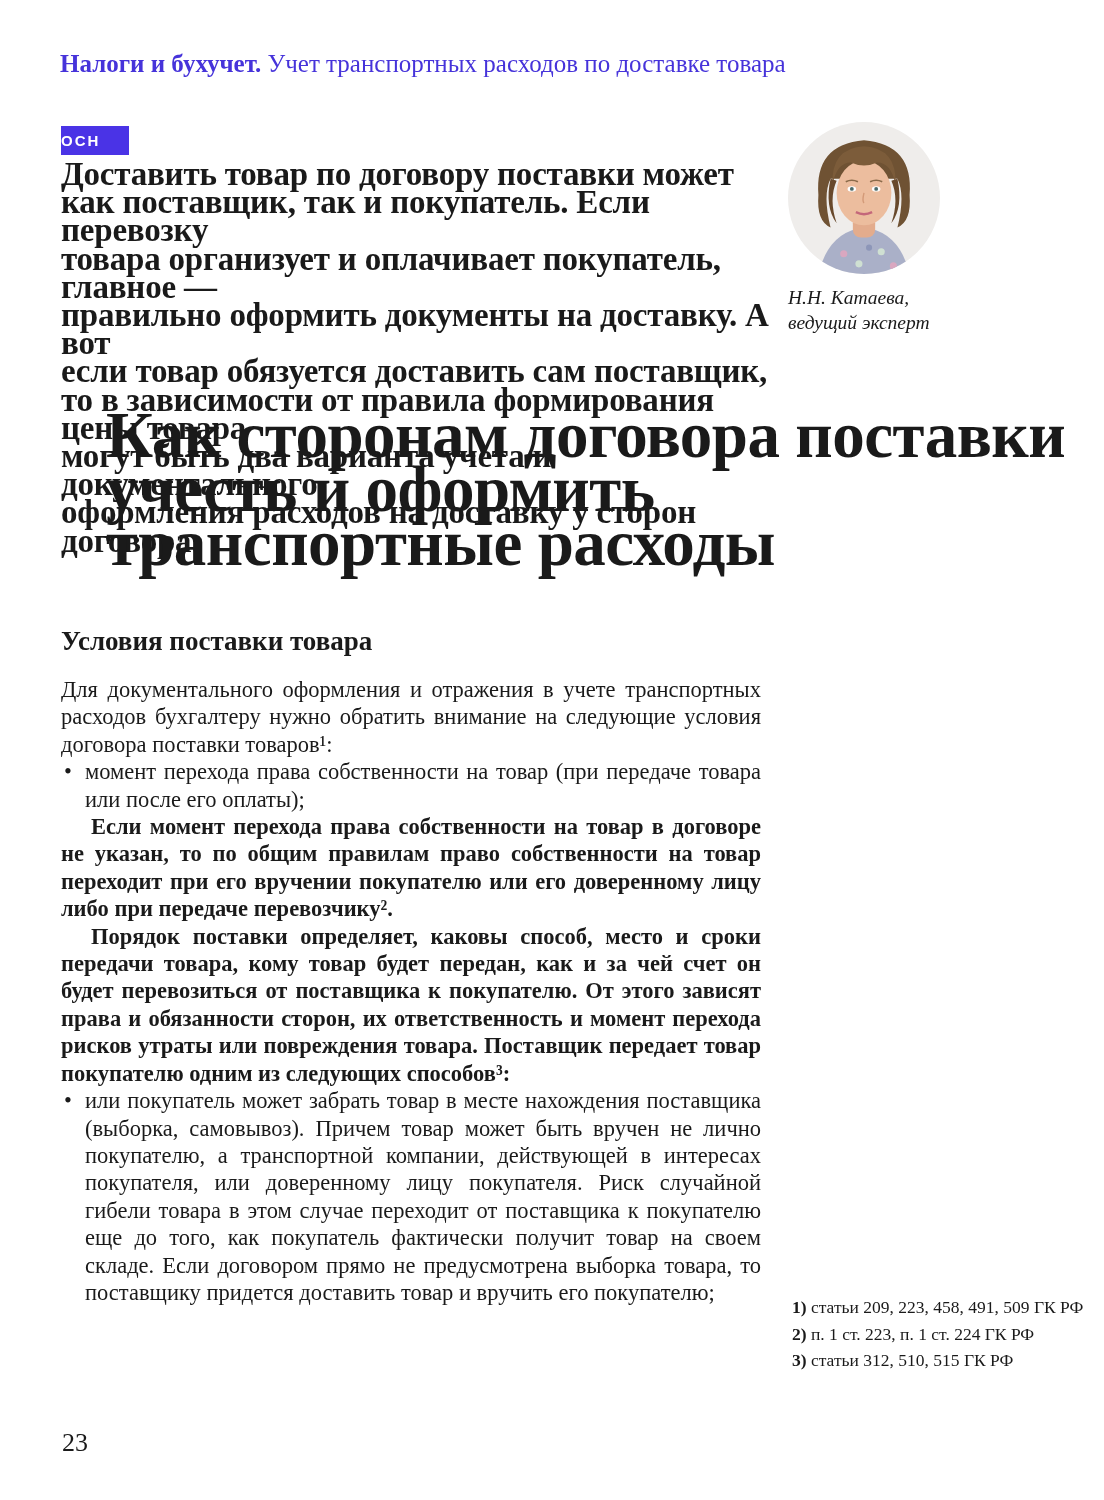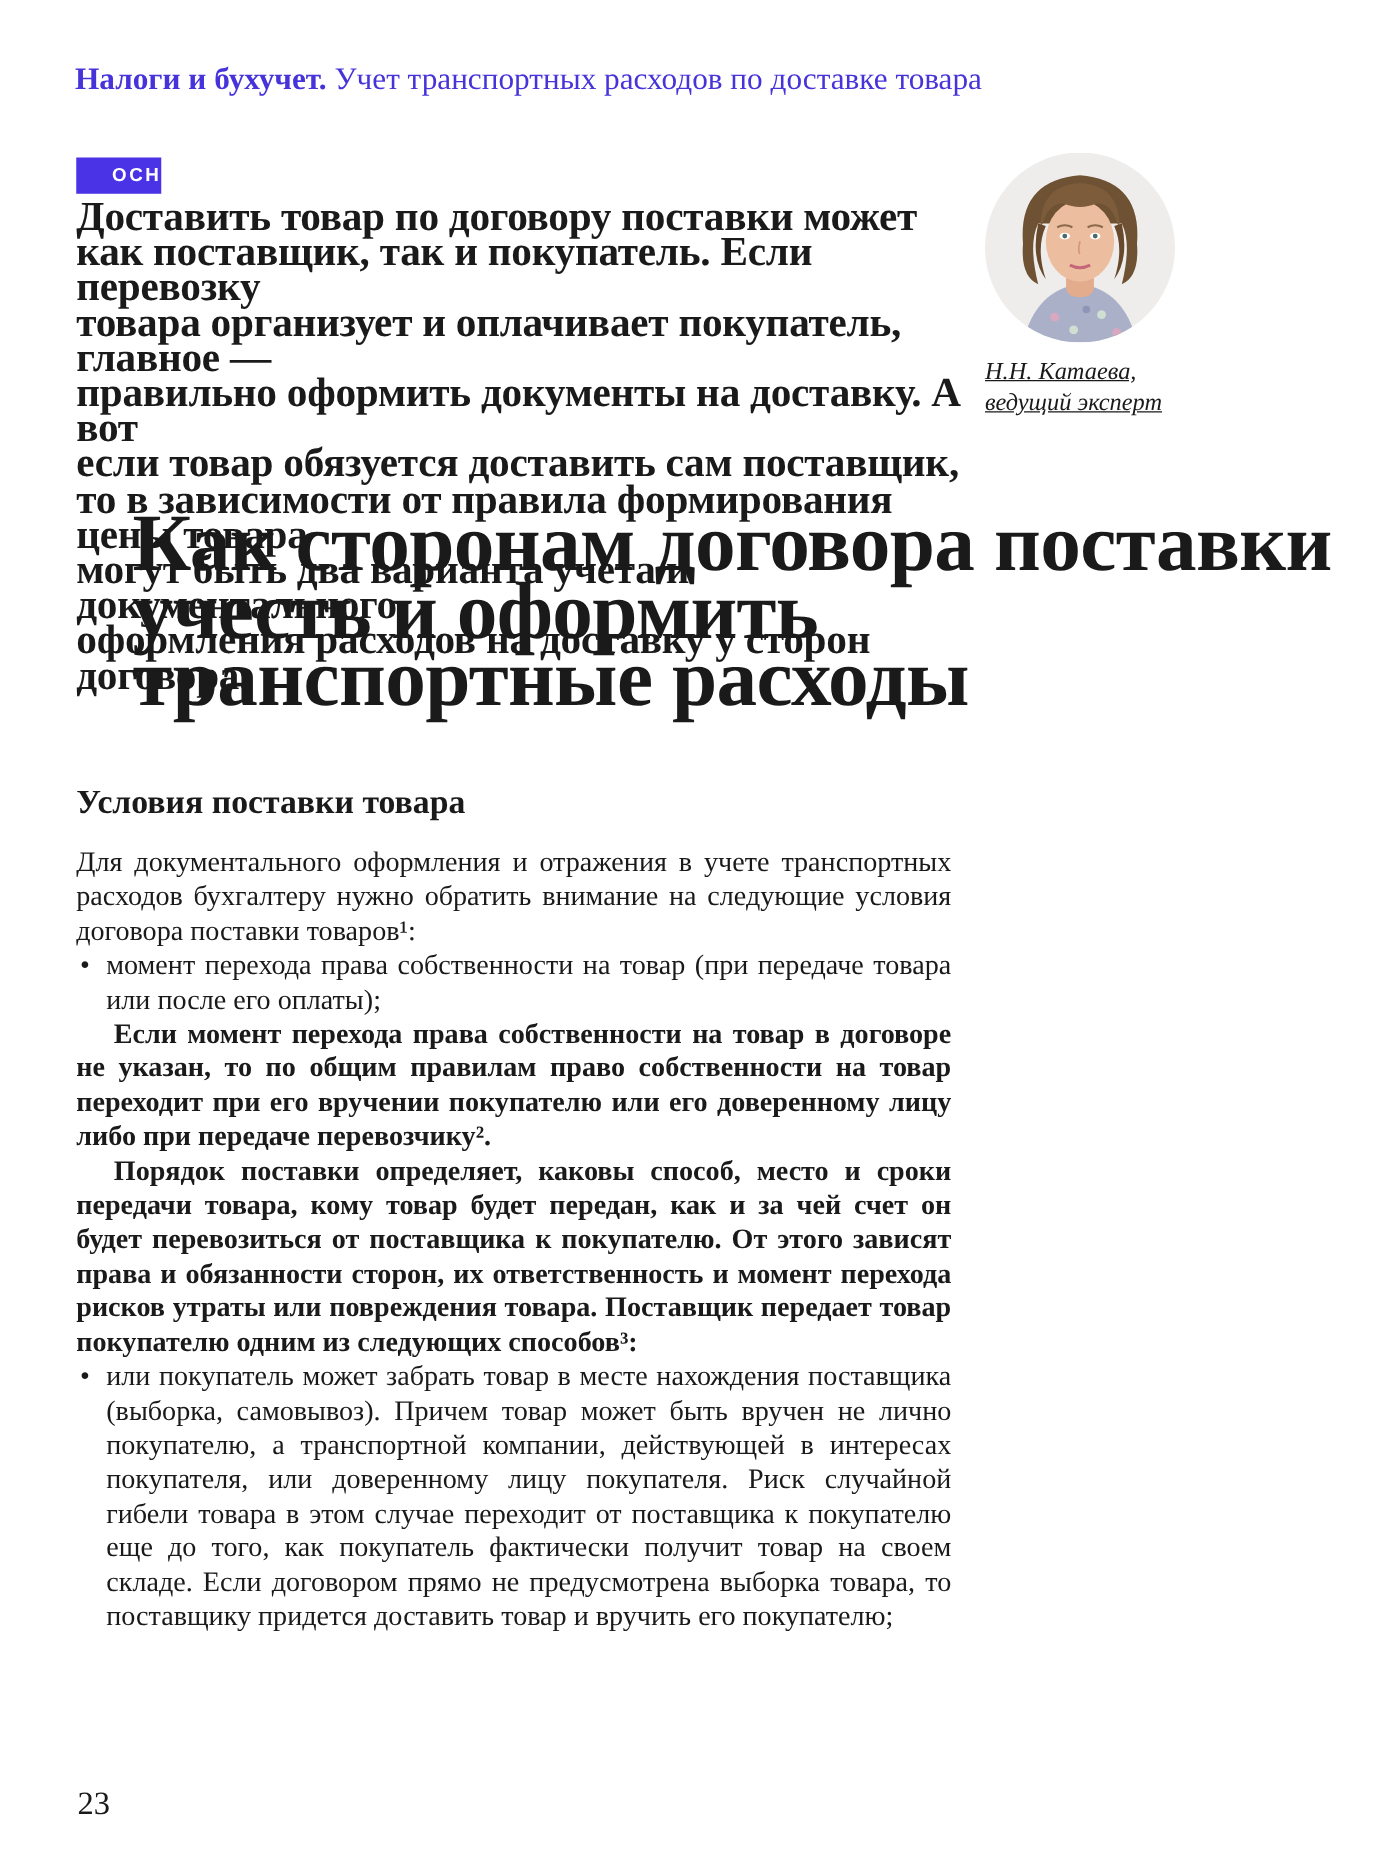--- a/index.html
+++ b/index.html
@@ -27,35 +27,35 @@
   .badge {
     position: absolute;
     left: 61px; top: 126px;
     width: 68px; height: 29px;
     background: #4a33e6;
     color: #ffffff;
     font-family: "Liberation Sans", sans-serif;
     font-weight: bold;
     font-size: 15px;
     letter-spacing: 2px;
-    display: flex; align-items: center; justify-content: flex-end;
+    display: flex; align-items: center; justify-content: flex-start;
   }
   
   .lead {
     position: absolute;
     left: 61px; top: 160px;
     width: 710px;
     font-weight: bold;
     font-size: 33px;
     line-height: 28.2px;
     white-space: pre-line;
     letter-spacing: -0.2px;
   }
   
-  .author { position: absolute; left: 788px; top: 122px; width: 290px; text-decoration: underline; }
+  .author { position: absolute; left: 788px; top: 122px; width: 290px; }
   .author-photo { width: 152px; height: 152px; display: block; }
   .author-caption {
     margin-top: 11px;
     font-style: italic;
     font-size: 19.5px;
     line-height: 25px;
   }
   
   .title {
     position: absolute;
@@ -191,16 +191,27 @@
     <ul>
       <li>момент перехода права собственности на товар (при передаче товара или после его оплаты);</li>
     </ul>
     <p class="indent">Если момент перехода права собственности на товар в договоре не указан, то по общим правилам право собственности на товар переходит при его вручении покупателю или его доверенному лицу либо при передаче перевозчику².</p>
     <p class="indent">Порядок поставки определяет, каковы способ, место и сроки передачи товара, кому товар будет передан, как и за чей счет он будет перевозиться от поставщика к покупателю. От этого зависят права и обязанности сторон, их ответственность и момент перехода рисков утраты или повреждения товара. Поставщик передает товар покупателю одним из следующих способов³:</p>
     <ul>
       <li>или покупатель может забрать товар в месте нахождения поставщика (выборка, самовывоз). Причем товар может быть вручен не лично покупателю, а транспортной компании, действующей в интересах покупателя, или доверенному лицу покупателя. Риск случайной гибели товара в этом случае переходит от поставщика к покупателю еще до того, как покупатель фактически получит товар на своем складе. Если договором прямо не предусмотрена выборка товара, то поставщику придется доставить товар и вручить его покупателю;</li>
     </ul>
   </div>
 
+  <div class="footnotes">
+    <div class="footnote">
+      <span class="fn-num">1)</span><span> статьи 209, 223, 458, 491, 509 ГК РФ</span>
+    </div>
+    <div class="footnote">
+      <span class="fn-num">2)</span><span> п. 1 ст. 223, п. 1 ст. 224 ГК РФ</span>
+    </div>
+    <div class="footnote">
+      <span class="fn-num">3)</span><span> статьи 312, 510, 515 ГК РФ</span>
+    </div>
+  </div>
 
   <div class="page-number">23</div>
 
 </div>
 
 </body></html>

